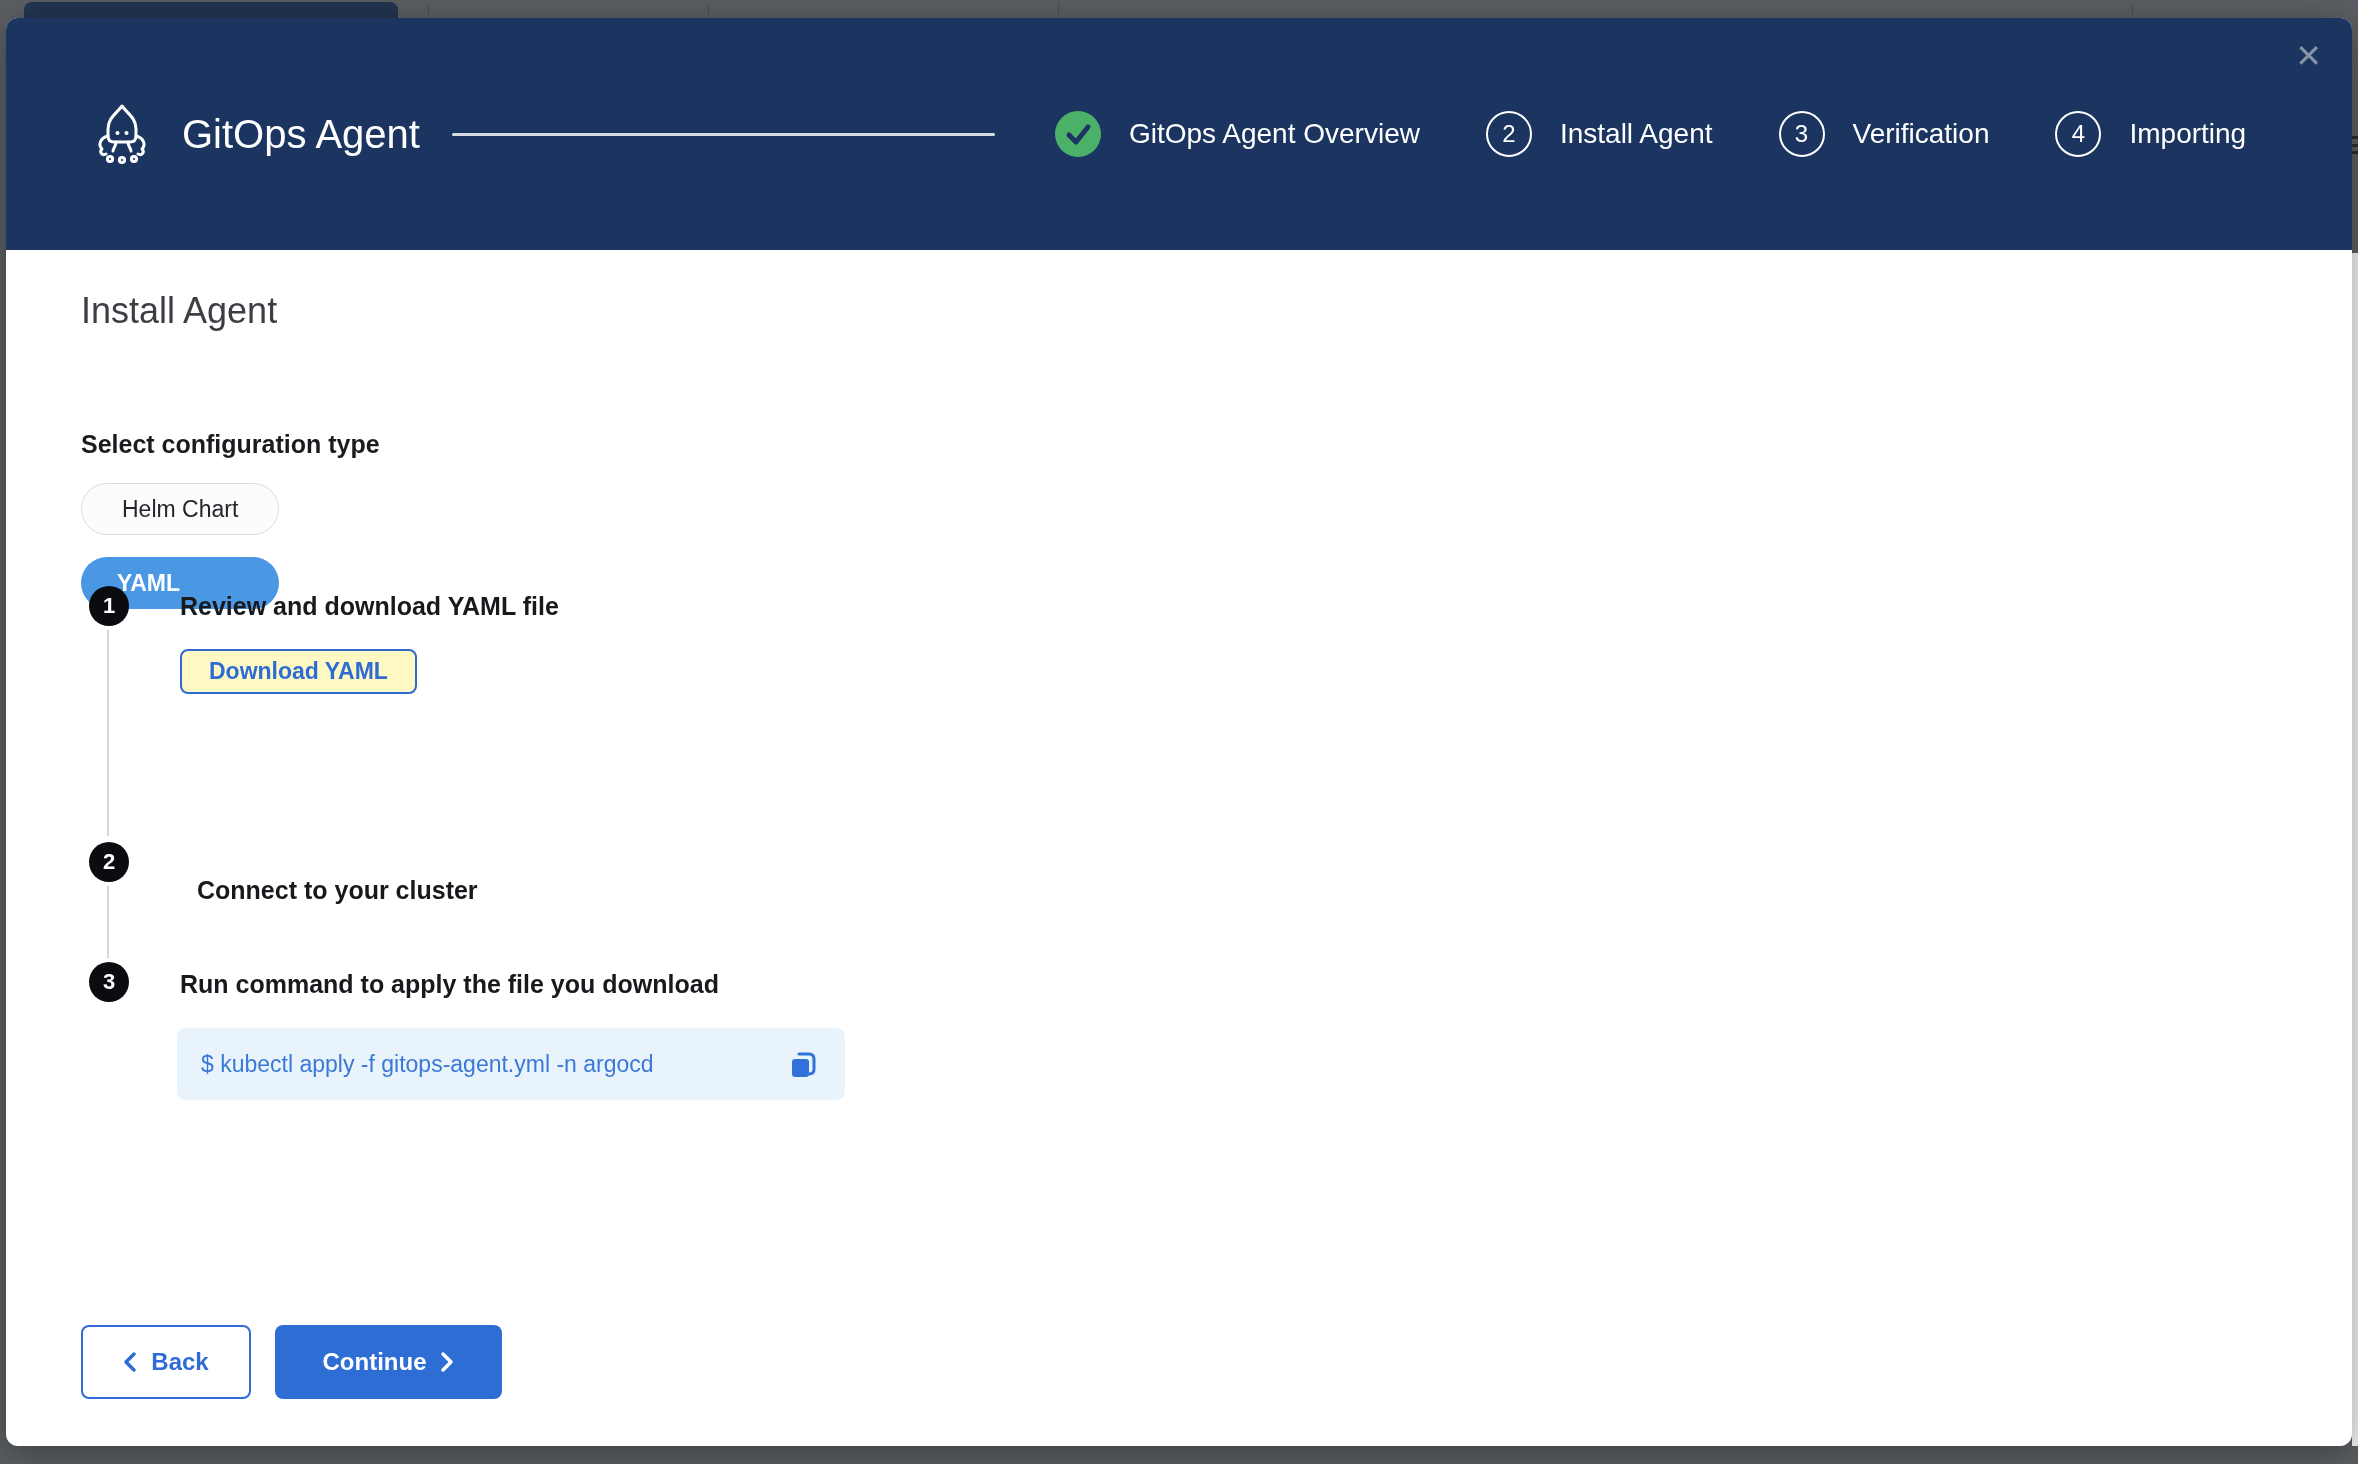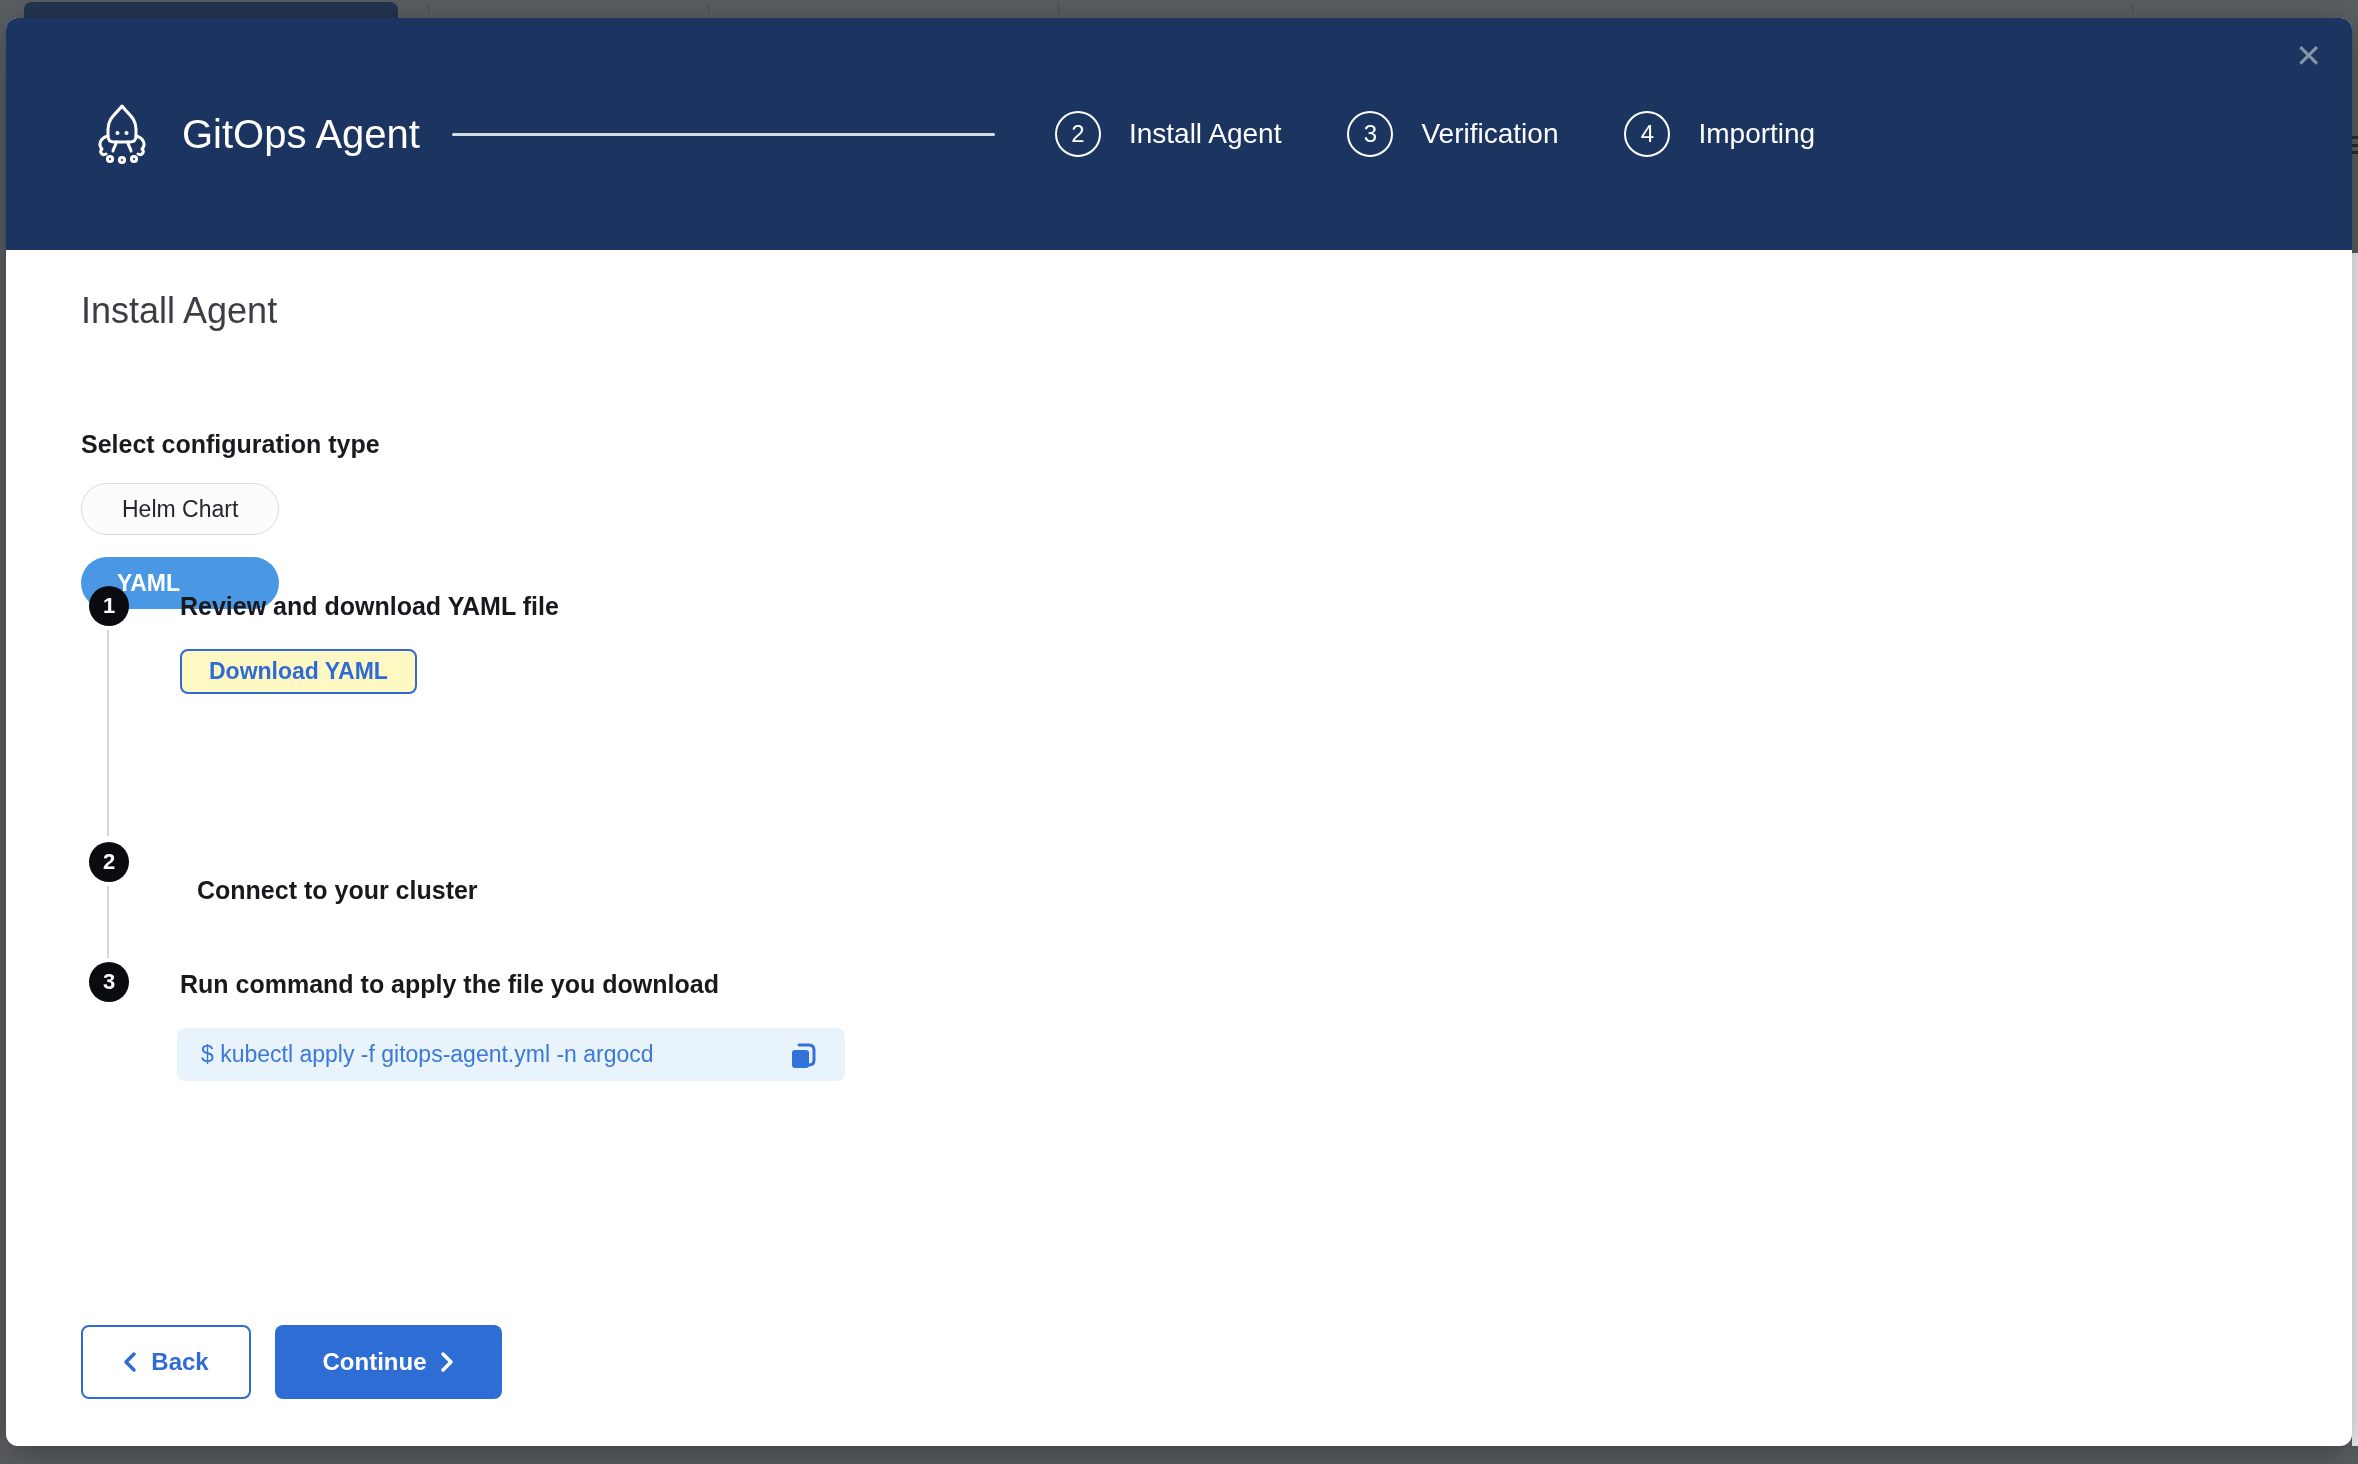--- a/index.html
+++ b/index.html
@@ -77,21 +77,21 @@
     position:absolute; left:171px; top:704px; width:1465px; height:72px;
     background:#ffffff; border-radius:8px;
     box-shadow:0 3px 10px rgba(40,41,61,.10), 0 1px 2px rgba(40,41,61,.06);
     display:flex; align-items:center; padding:0 26px; cursor:pointer;
   }
   .file-name { font-size:25px; color:#75777c; flex:1; }
   .icon-btn { background:none; border:none; cursor:pointer; display:flex; align-items:center; padding:0; }
   .file-bar .copy { margin-right:36px; }
 
   .command-box {
-    position:absolute; left:171px; top:1010px; width:668px; height:53px;
+    position:absolute; left:171px; top:1010px; width:668px; height:72px;
     background:#e9f3fb; border-radius:8px; display:flex; align-items:center; padding:0 24px;
   }
   .command-text { font-size:23px; color:#3b79d8; white-space:nowrap; }
   .command-box .copy { margin-left:auto; }
 
   .footer-btn {
     position:absolute; top:1307px; height:74px; border-radius:8px; font-size:24px; font-weight:700;
     display:flex; align-items:center; justify-content:center; gap:14px; cursor:pointer;
     font-family:"Liberation Sans", sans-serif;
   }
@@ -130,20 +130,28 @@
         <circle cx="20" cy="57" r="2.6"></circle>
         <circle cx="32" cy="58" r="2.6"></circle>
         <circle cx="44" cy="57" r="2.6"></circle>
       </svg>
     </div>
     <div class="header-title">GitOps Agent</div>
     <div class="header-line"></div>
 
     <div class="stepper">
       <div class="step-item">
+        <div class="step-circle done">
+          <svg width="46" height="46" viewBox="0 0 46 46" fill="none">
+            <polyline points="14,24 21,31 33,16" stroke="#1b3560" stroke-width="5" stroke-linecap="round" stroke-linejoin="round"></polyline>
+          </svg>
+        </div>
+        <div class="step-label">GitOps Agent Overview</div>
+      </div>
+      <div class="step-item">
         <div class="step-circle todo">2</div>
         <div class="step-label">Install Agent</div>
       </div>
       <div class="step-item">
         <div class="step-circle todo">3</div>
         <div class="step-label">Verification</div>
       </div>
       <div class="step-item">
         <div class="step-circle todo">4</div>
         <div class="step-label">Importing</div>

